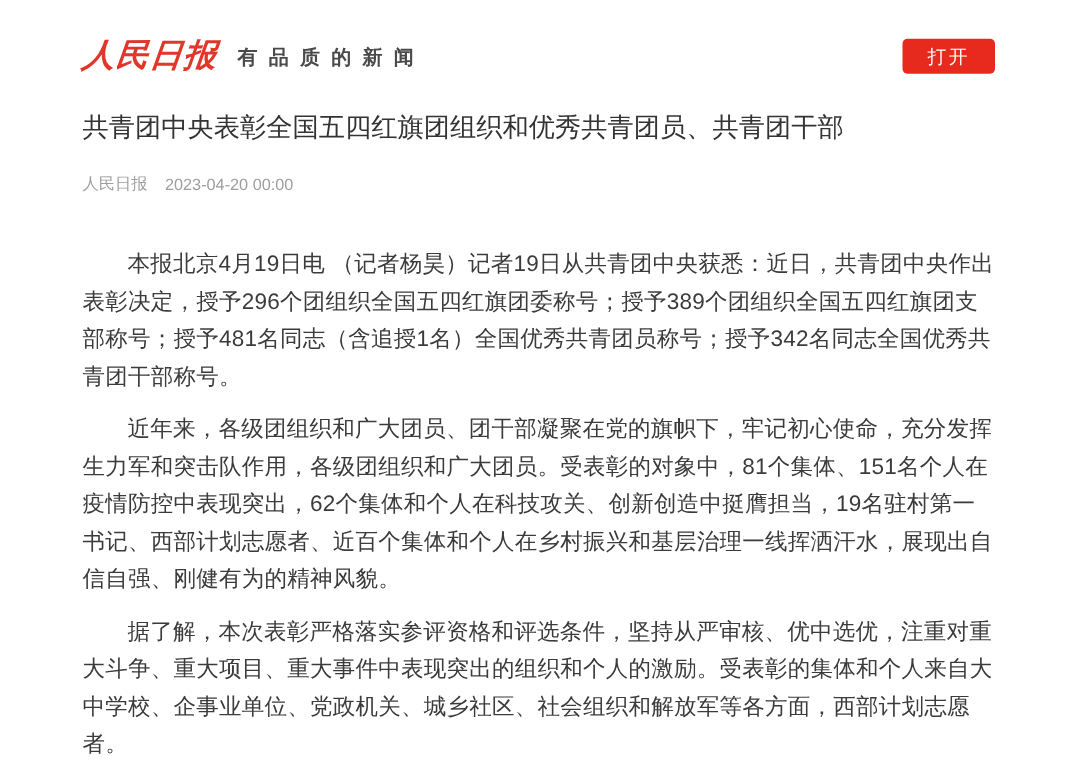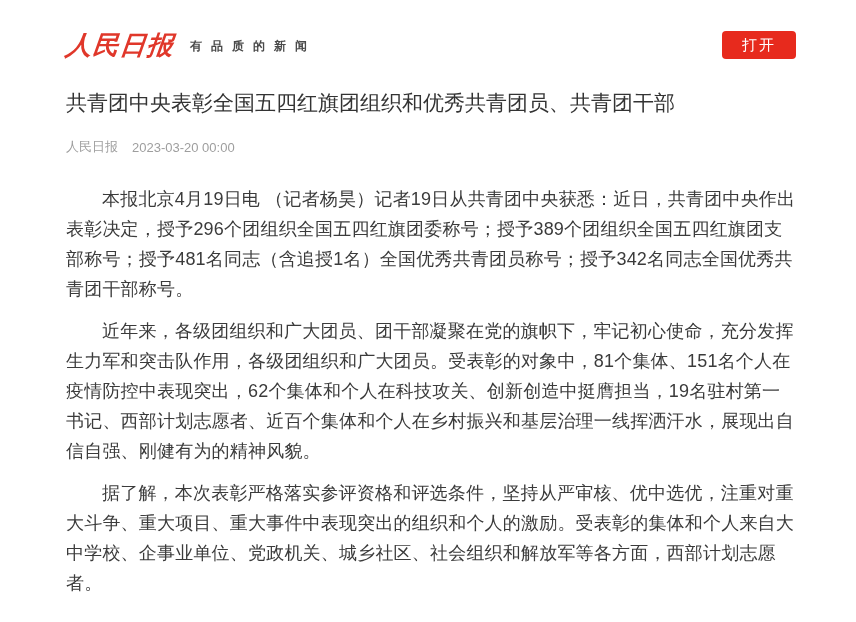--- a/index.html
+++ b/index.html
@@ -28,21 +28,21 @@
     color:var(--brand-red,#e0372a);
     font-family:"DejaVu Serif",serif;
     font-style:italic;font-weight:bold;
     font-size:26px;line-height:30px;
     transform:skewX(-6deg);
     letter-spacing:1px;
     cursor:pointer;
     white-space:nowrap;
   }
   .tagline{
-    font-size:12px;font-weight:bold;
+    font-size:16px;font-weight:bold;
     color:var(--tagline-color,#4a4a4a);
     letter-spacing:9px;
     white-space:nowrap;
     padding-top:2px;
     text-align:right;
   }
   .open-btn{
     background:var(--button-red,#e72a1d);
     color:#ffffff;border:none;border-radius:4px;
     width:74px;height:28px;
@@ -57,21 +57,21 @@
     margin:26px 0 0;
     font-size:21px;line-height:26px;font-weight:normal;
     color:var(--title-color,#333333);
   }
   .meta{
     margin-top:22px;
     font-size:13px;color:var(--meta-color,#9e9e9e);
     display:flex;gap:14px;align-items:center;
   }
   
-  .article{margin-top:28px;}
+  .article{margin-top:40px;}
   .article p{
     margin:12px 0 0;
     font-size:18px;line-height:30px;
     color:var(--body-color,#3b3b3b);
     text-indent:2em;
     letter-spacing:0.2px;
   }
 </style>
 </head>
 <body>
@@ -83,21 +83,21 @@
       <span class="logo">人民日报</span>
       <span class="tagline">有品质的新闻</span>
     </div>
     <button class="open-btn">打开</button>
   </div>
 
   <h1 class="title">共青团中央表彰全国五四红旗团组织和优秀共青团员、共青团干部</h1>
 
   <div class="meta">
     <span>人民日报</span>
-    <span>2023-03-20 00:00</span>
+    <span>2023-04-20 00:00</span>
   </div>
 
   <div class="article">
     <p>本报北京4月19日电 （记者杨昊）记者19日从共青团中央获悉：近日，共青团中央作出表彰决定，授予296个团组织全国五四红旗团委称号；授予389个团组织全国五四红旗团支部称号；授予481名同志（含追授1名）全国优秀共青团员称号；授予342名同志全国优秀共青团干部称号。</p>
     <p>近年来，各级团组织和广大团员、团干部凝聚在党的旗帜下，牢记初心使命，充分发挥生力军和突击队作用，各级团组织和广大团员。受表彰的对象中，81个集体、151名个人在疫情防控中表现突出，62个集体和个人在科技攻关、创新创造中挺膺担当，19名驻村第一书记、西部计划志愿者、近百个集体和个人在乡村振兴和基层治理一线挥洒汗水，展现出自信自强、刚健有为的精神风貌。</p>
     <p>据了解，本次表彰严格落实参评资格和评选条件，坚持从严审核、优中选优，注重对重大斗争、重大项目、重大事件中表现突出的组织和个人的激励。受表彰的集体和个人来自大中学校、企事业单位、党政机关、城乡社区、社会组织和解放军等各方面，西部计划志愿者。</p>
   </div>
 
 </div>
 

